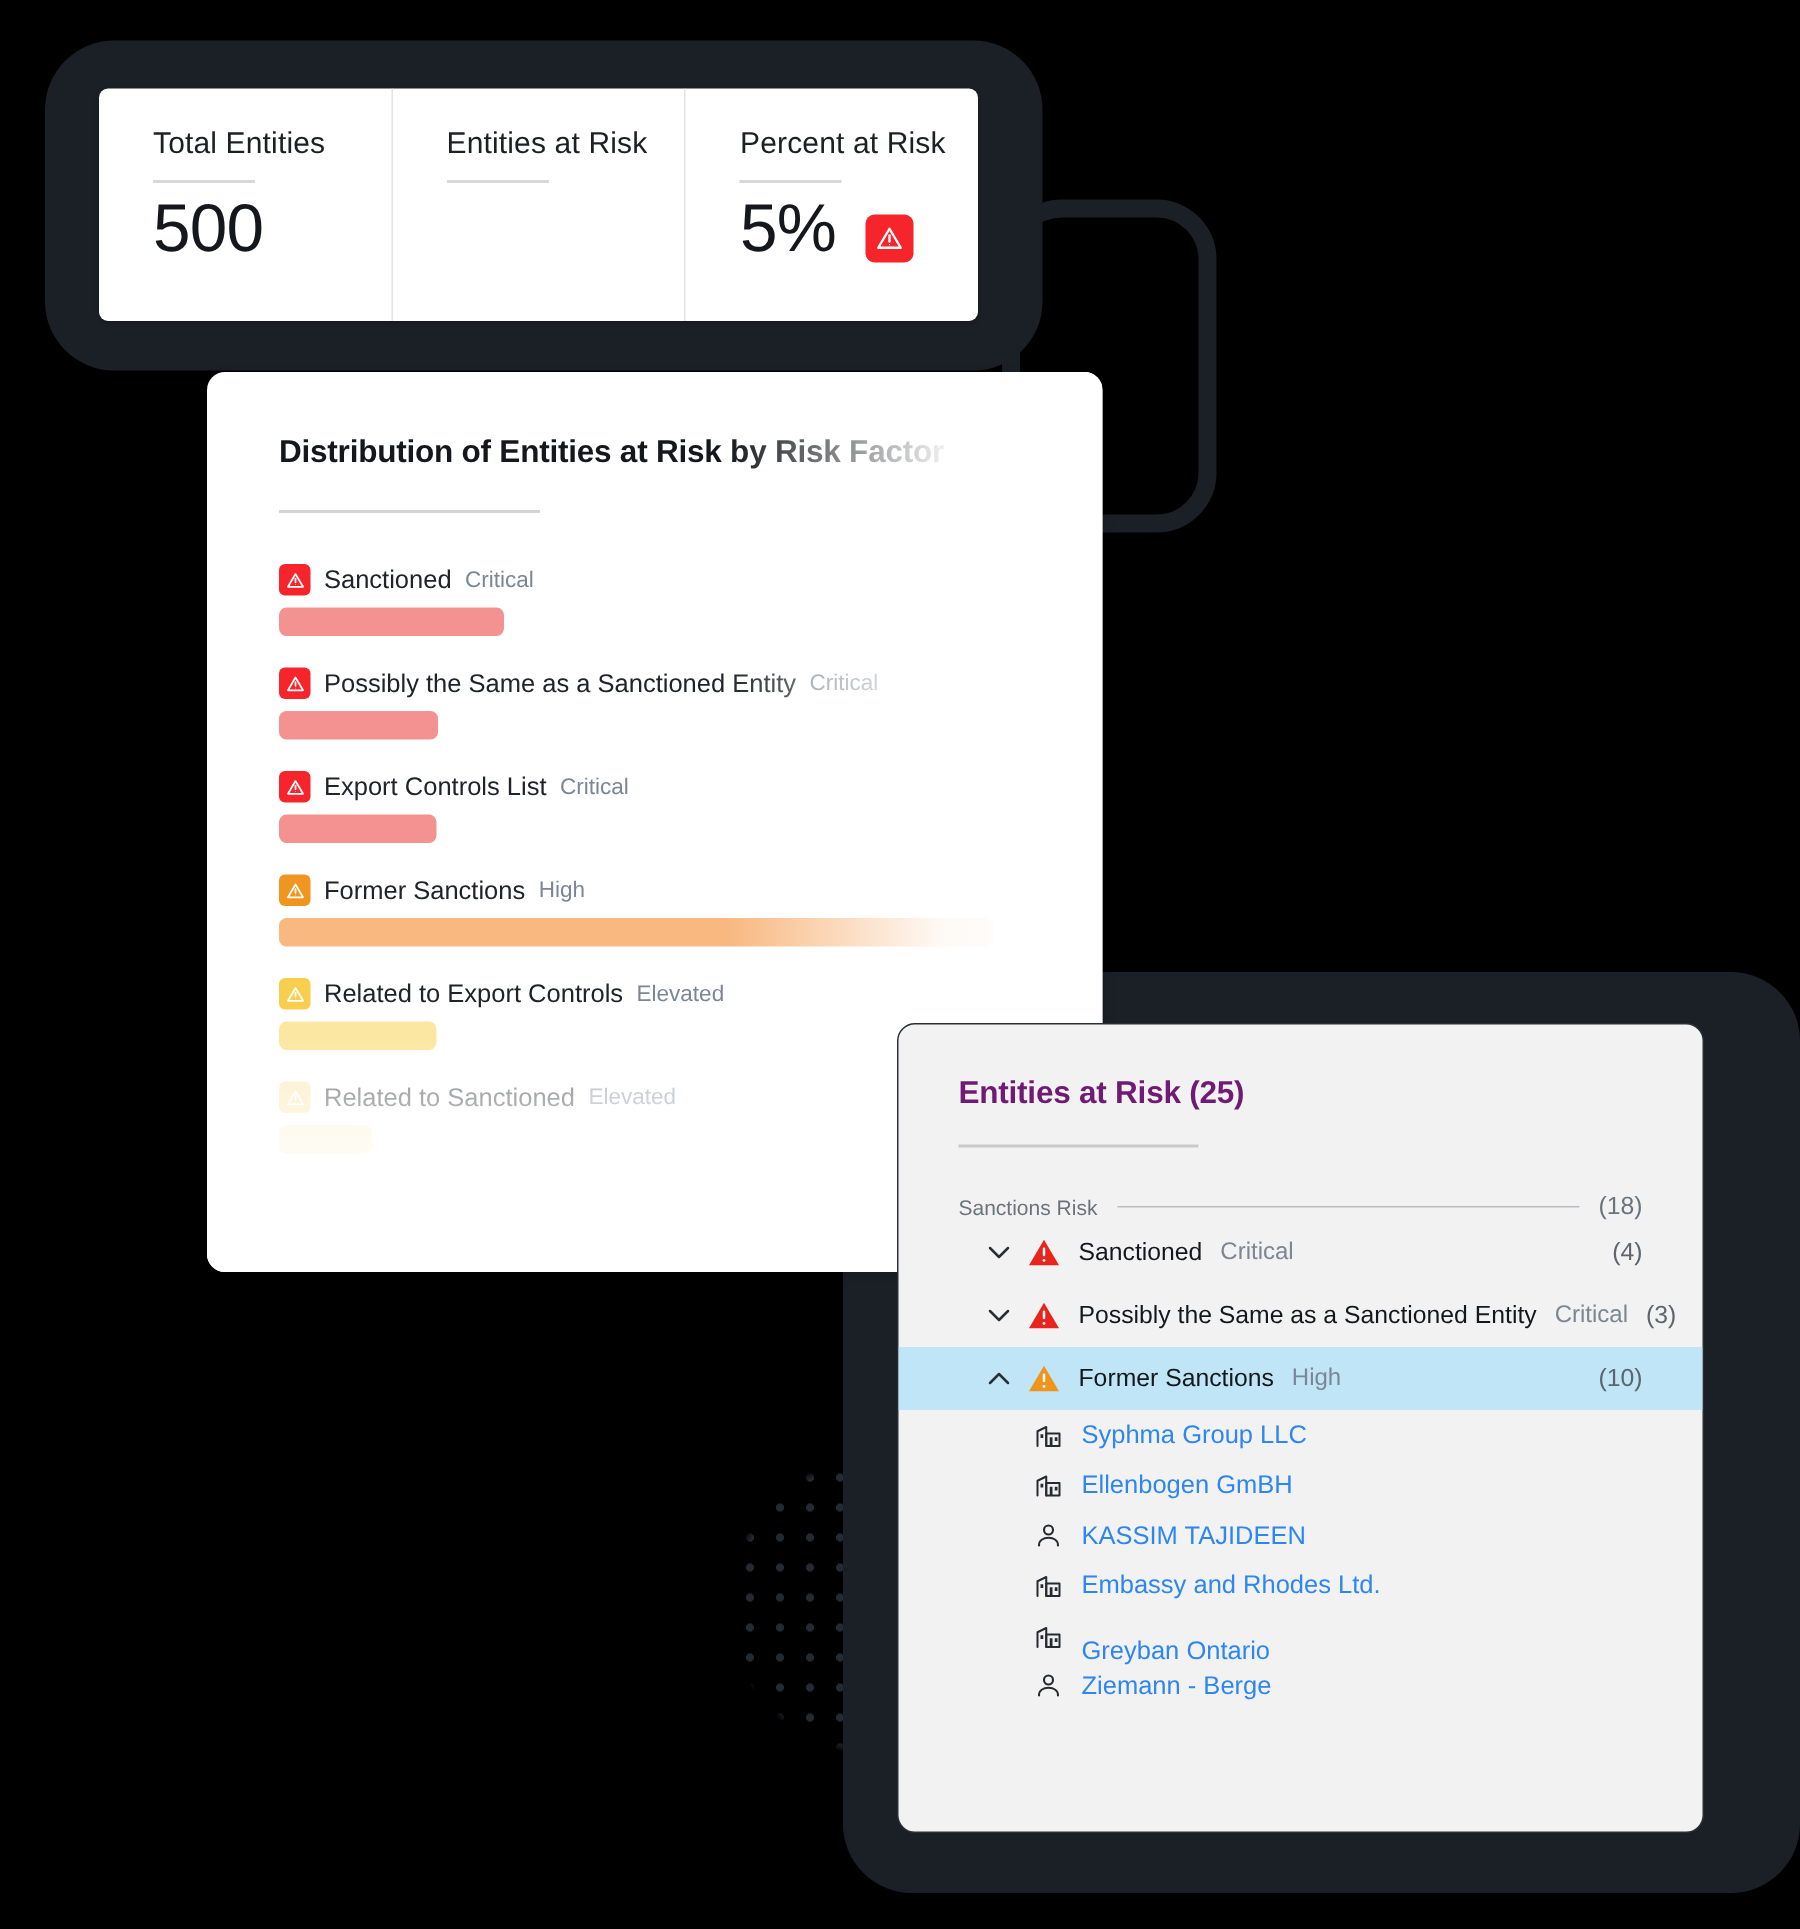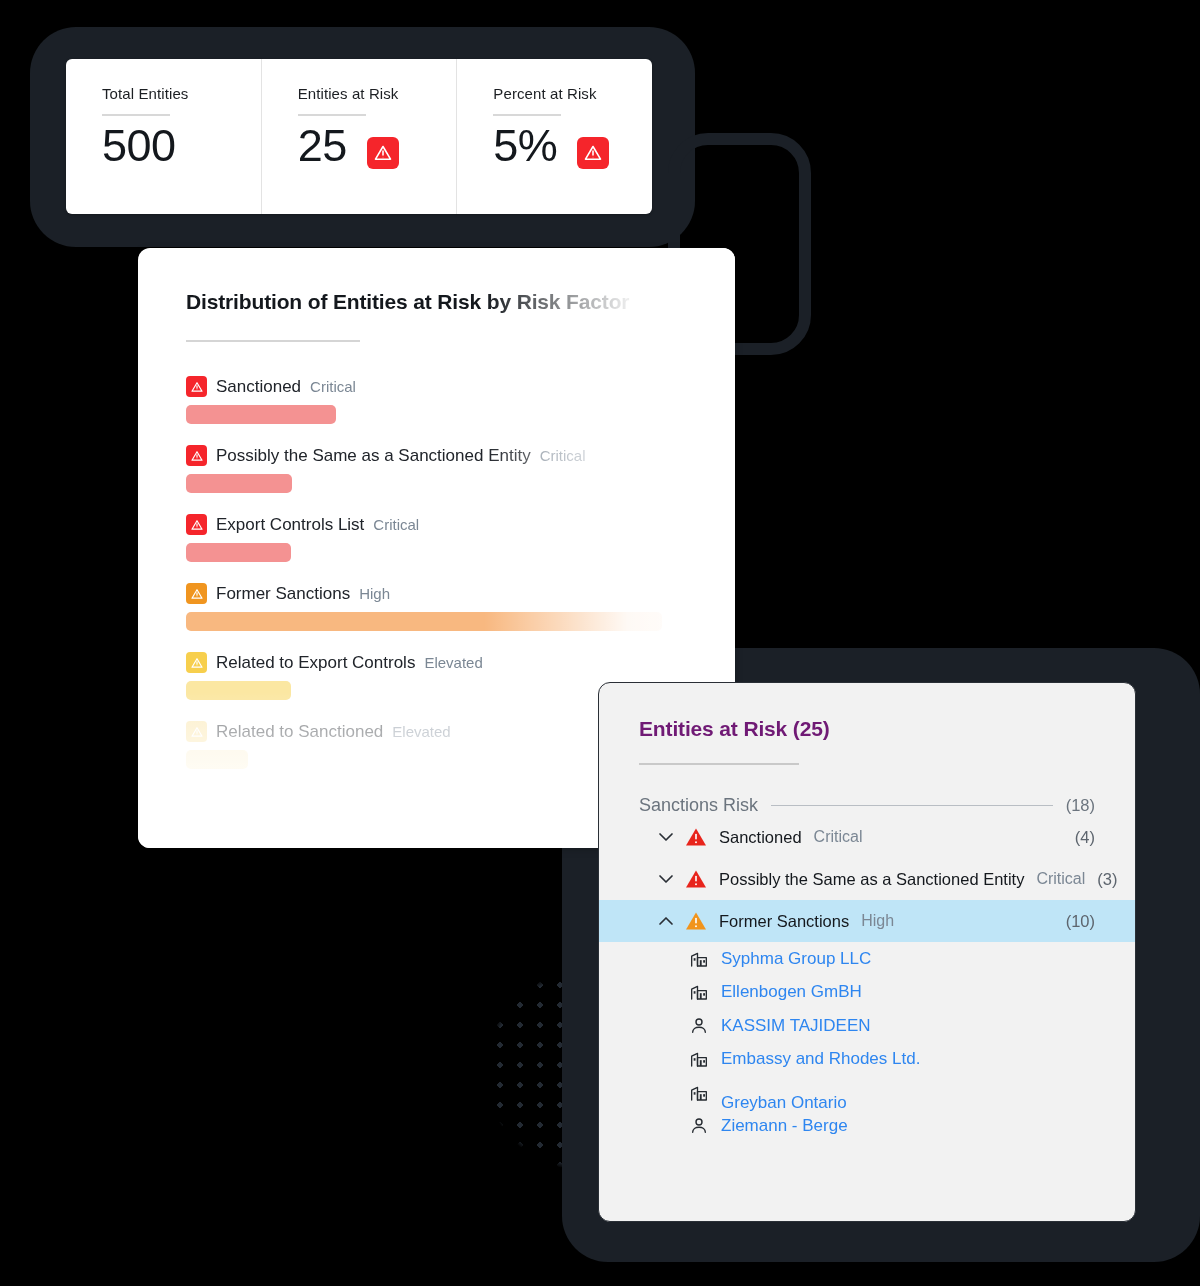--- a/index.html
+++ b/index.html
@@ -43,21 +43,21 @@
     overflow: hidden;
   }
   .kpi-cell {
     flex: 1 1 0;
     padding: 26px 0 0 36px;
     position: relative;
     border-right: 1px solid #e3e3e3;
   }
   .kpi-cell:last-child { border-right: none; }
   .kpi-label {
-    font-size: 15px; color: #1c1f23; font-weight: 400;
+    font-size: 20px; color: #1c1f23; font-weight: 400;
     letter-spacing: .1px; white-space: nowrap;
   }
   .kpi-rule { width: 68px; height: 2px; background: #d8d8d8; margin: 12px 0 6px; }
   .kpi-valrow { display: flex; align-items: flex-end; gap: 20px; }
   .kpi-value {
     font-size: 45px; color: #14181d; font-weight: 400; line-height: 1.05;
     letter-spacing: -.5px;
   }
   .warn-badge {
     width: 32px; height: 32px; border-radius: 6px;
@@ -112,21 +112,21 @@
     border-radius: 12px;
     overflow: hidden;
   }
   #ent-inner { padding: 34px 0 0 40px; }
   .ent-title { font-size: 21px; font-weight: 700; color: #701a75; letter-spacing: -.15px; }
   .ent-rule { width: 160px; height: 2px; background: #c9c9c9; margin-top: 22px; }
   .group-head {
     display: flex; align-items: center; gap: 13px;
     margin-top: 30px; padding-right: 40px;
   }
-  .group-name { font-size: 18px; color: #6b747e; white-space: nowrap; }
+  .group-name { font-size: 14px; color: #6b747e; white-space: nowrap; }
   .group-line { flex: 1 1 auto; height: 1px; background: #b9bec4; }
   .group-count { font-size: 16.5px; color: #6b747e; }
 
   .risk-row {
     display: flex; align-items: center; gap: 12px;
     height: 42px; margin-left: -40px; padding-left: 58px; padding-right: 40px;
   }
   .risk-row.selected { background: #bfe5f7; }
   .chev { width: 16px; height: 16px; flex: none; color: #2a2f36; }
   .chev svg { display: block; }
@@ -160,30 +160,20 @@
       <div class="kpi-label">Total Entities</div>
       <div class="kpi-rule"></div>
       <div class="kpi-valrow">
         <div class="kpi-value">500</div>
       </div>
     </div>
 
     <div class="kpi-cell">
       <div class="kpi-label">Entities at Risk</div>
       <div class="kpi-rule"></div>
-      <div class="kpi-valrow">
-        <div class="kpi-value">25</div>
-        <span class="warn-badge">
-          <svg width="20" height="20" viewBox="0 0 24 24" fill="none" stroke="#ffffff" stroke-width="1.9" stroke-linejoin="round" stroke-linecap="round">
-            <path d="M12 4.2 L21 19.4 L3 19.4 Z"></path>
-            <line x1="12" y1="9.6" x2="12" y2="14.4"></line>
-            <circle cx="12" cy="16.9" r=".45" fill="#ffffff" stroke="none"></circle>
-          </svg>
-        </span>
-      </div>
     </div>
 
     <div class="kpi-cell">
       <div class="kpi-label">Percent at Risk</div>
       <div class="kpi-rule"></div>
       <div class="kpi-valrow">
         <div class="kpi-value">5%</div>
         <span class="warn-badge">
           <svg width="20" height="20" viewBox="0 0 24 24" fill="none" stroke="#ffffff" stroke-width="1.9" stroke-linejoin="round" stroke-linecap="round">
             <path d="M12 4.2 L21 19.4 L3 19.4 Z"></path>

